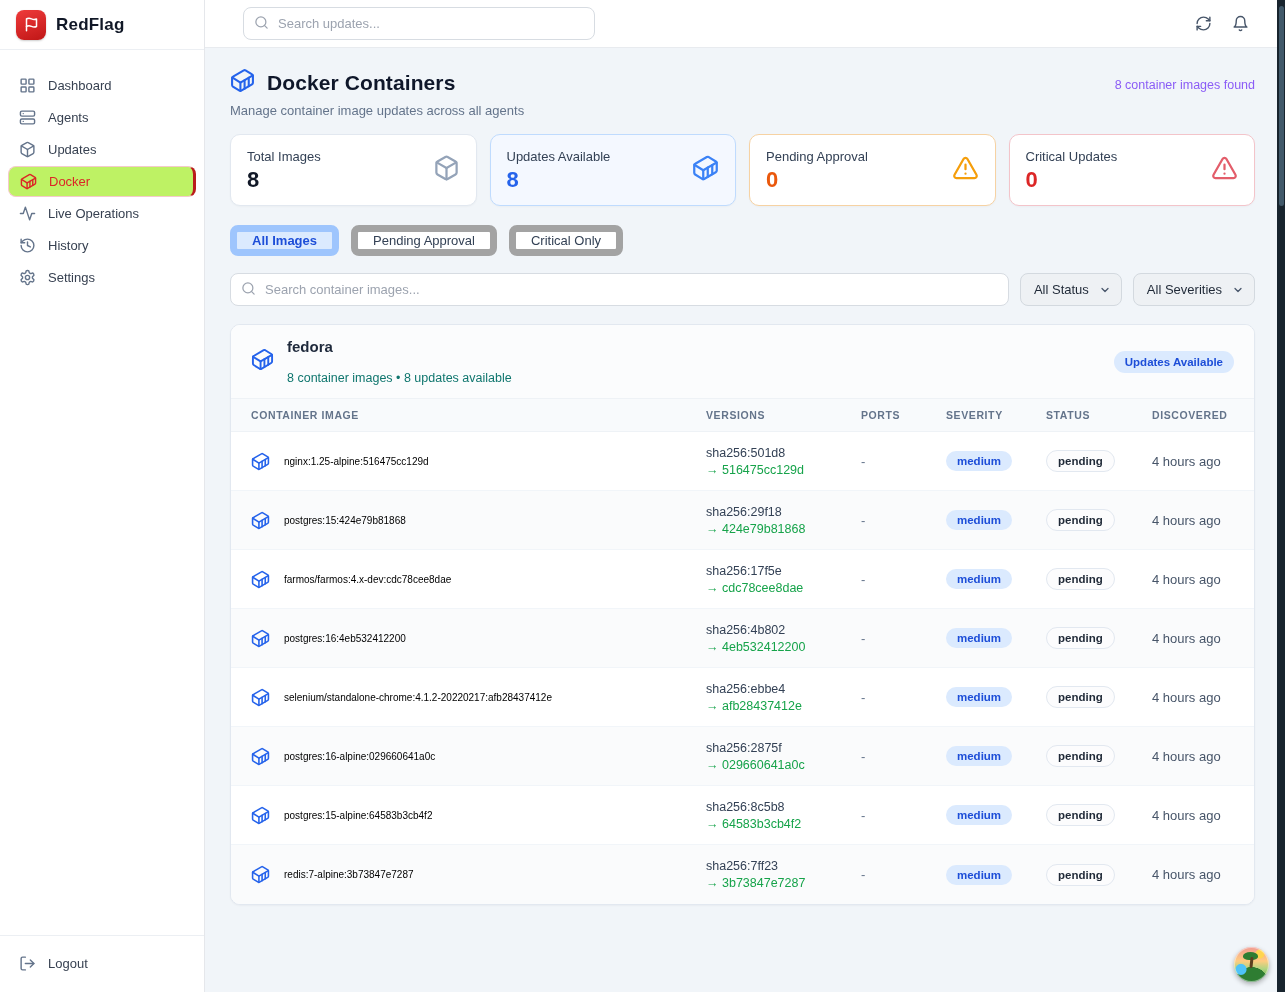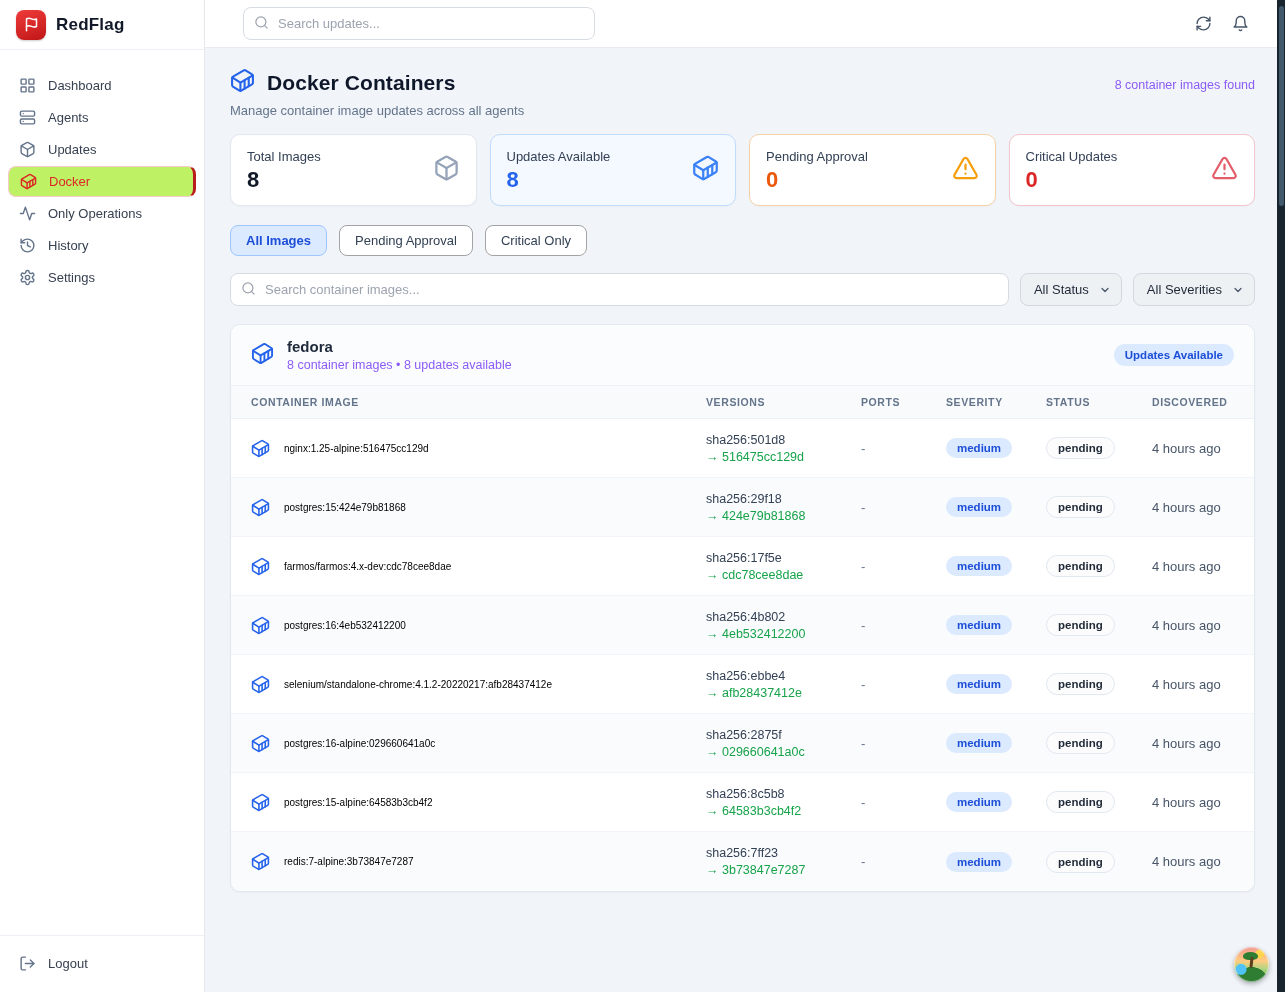--- a/index.html
+++ b/index.html
@@ -52,38 +52,38 @@
   .stat-card.blue .stat-icon svg { stroke:#3b82f6; }
   .stat-card.orange { border-color:#f6d2a3; }
   .stat-card.orange .stat-value { color:#ea580c; }
   .stat-card.orange .stat-icon svg { stroke:#f59e0b; }
   .stat-card.red { border-color:#f3c4ca; }
   .stat-card.red .stat-value { color:#dc2626; }
   .stat-card.red .stat-icon svg { stroke:#e35d6a; }
 
   
   .chips { display:flex; gap:12px; margin-top:19px; }
-  .chip { height:31px; padding:0 15px; border-radius:8px; background:#ffffff; border:1px solid #a3a3a3; font-size:13px; color:#334155; display:flex; align-items:center; cursor:pointer; font-weight:500; }
+  .chip { height:31px; padding:0 15px; border-radius:8px; background:#ffffff; border:7px solid #a3a3a3; font-size:13px; color:#334155; display:flex; align-items:center; cursor:pointer; font-weight:500; }
   .chip.active { background:#dbeafe; border-color:#9ec5fd; color:#1d4ed8; font-weight:600; }
 
   
   .filter-row { display:flex; gap:11px; margin-top:17px; align-items:center; }
   .filter-search { position:relative; flex:1; }
   .filter-search input { width:100%; height:33px; border:1px solid #d7dce2; border-radius:8px; padding:0 12px 0 34px; font-size:13px; color:#334155; outline:none; font-family:inherit; background:#fff; }
   .filter-search input::placeholder { color:#9ca3af; }
   .filter-search .mag { position:absolute; left:11px; top:8px; width:15px; height:15px; stroke:#9ca3af; }
   .select { height:33px; background:#eef1f4; border:1px solid #d3d9df; border-radius:8px; display:flex; align-items:center; gap:10px; padding:0 10px 0 13px; font-size:13px; color:#1f2937; cursor:pointer; white-space:nowrap; }
   .select svg { width:12px; height:12px; stroke:#475569; }
 
   
   .card { margin-top:18px; background:#ffffff; border:1px solid #e2e8f0; border-radius:10px; overflow:hidden; box-shadow:0 1px 2px rgba(15,23,42,.04); }
   .group-head { display:flex; align-items:center; gap:13px; padding:13px 20px; background:#fbfcfd; }
   .group-icon svg { width:23px; height:23px; stroke:#2563eb; }
   .group-name { font-size:15px; font-weight:700; color:#1e293b; }
-  .group-meta { font-size:12.5px; color:#8b5cf6; margin-top:3px; }
+  .group-meta { font-size:12.5px; color:#0f766e; margin-top:16px; }
   .group-badge { margin-left:auto; background:#dbeafe; color:#1d4ed8; font-size:11.5px; font-weight:600; padding:5px 11px; border-radius:999px; }
   .thead { display:grid; grid-template-columns:455px 155px 85px 100px 106px 1fr; padding:10px 20px; background:#f8fafc; border-top:1px solid #eef2f6; border-bottom:1px solid #eef2f6; }
   .th { font-size:10.5px; font-weight:600; letter-spacing:.6px; color:#64748b; }
   .trow { display:grid; grid-template-columns:455px 155px 85px 100px 106px 1fr; padding:0 20px; height:59px; align-items:center; border-bottom:1px solid #f1f5f9; cursor:pointer; }
   .trow.alt { background:#fafbfc; }
   .trow:last-child { border-bottom:none; }
   .cell-image { display:flex; align-items:center; gap:14px; min-width:0; }
   .cell-image svg { width:19px; height:19px; stroke:#2563eb; flex:none; }
   .img-name { font-size:10px; color:#000000; font-weight:500; white-space:nowrap; overflow:hidden; text-overflow:ellipsis; }
   .ver-cur { font-size:12.5px; color:#334155; }
@@ -216,21 +216,21 @@
         <div class="nav-item active">
     <svg>
             <use href="#i-container"></use>
           </svg>
     <span class="nav-label">Docker</span>
   </div>
         <div class="nav-item">
     <svg>
             <use href="#i-activity"></use>
           </svg>
-    <span class="nav-label">Only Operations</span>
+    <span class="nav-label">Live Operations</span>
   </div>
         <div class="nav-item">
     <svg>
             <use href="#i-history"></use>
           </svg>
     <span class="nav-label">History</span>
   </div>
         <div class="nav-item">
     <svg>
             <use href="#i-settings"></use>

